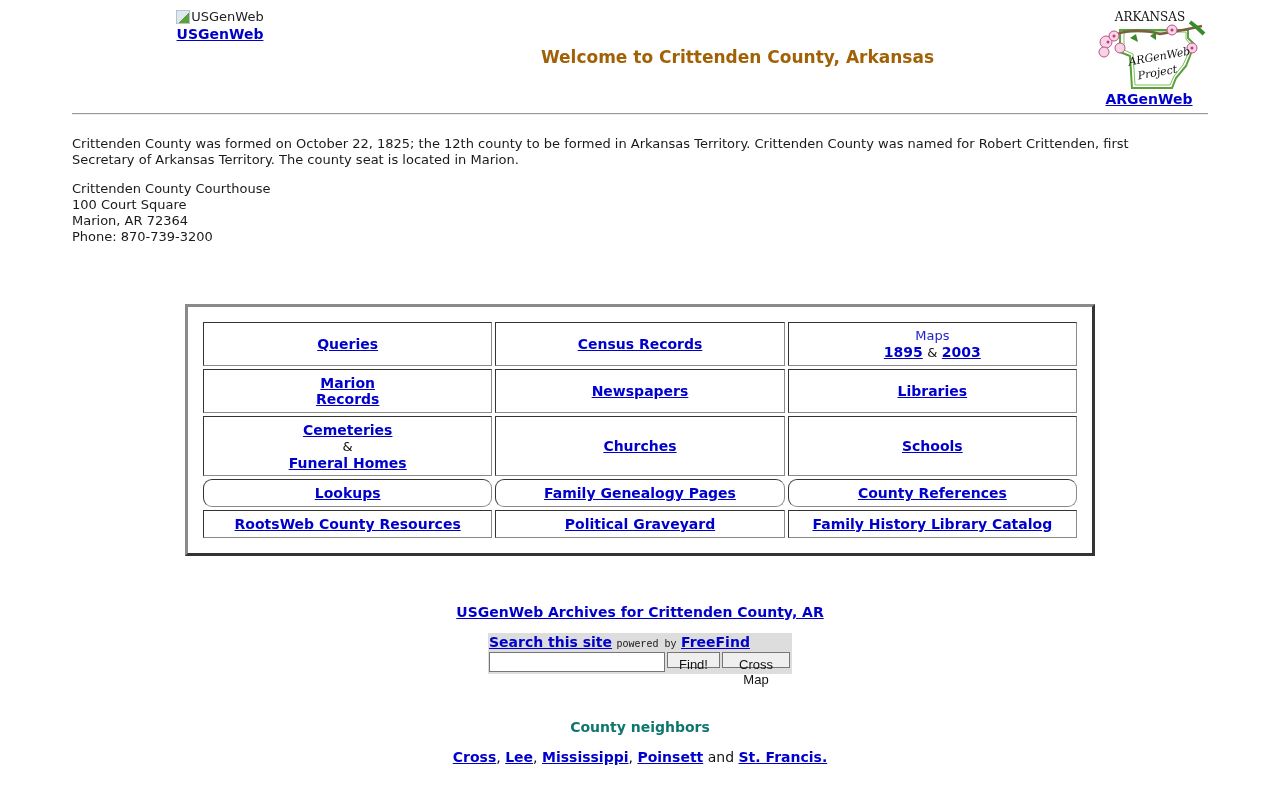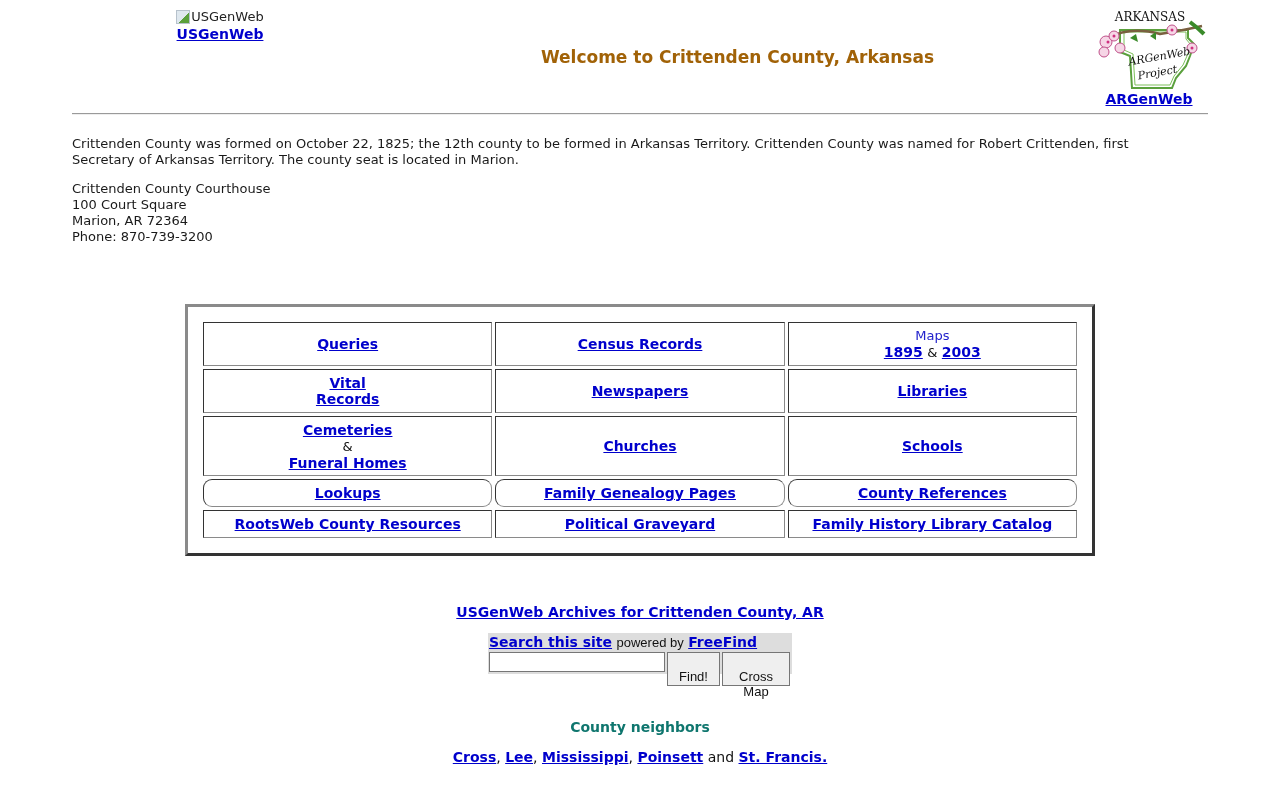--- a/index.html
+++ b/index.html
@@ -145,22 +145,22 @@
       box-sizing: border-box;
     }
     .search-top {
       height: 19px;
       line-height: 19px;
       padding-left: 1px;
       font-size: 14px;
       white-space: nowrap;
     }
     .powered {
-      font-family: Liberation Sans, sans-serif;
-      font-size: 13px;
+      font-family: Liberation Mono, monospace;
+      font-size: 10px;
       color: #111;
       font-weight: normal;
     }
     .search-row {
       display: flex;
       gap: 2px;
       padding-left: 1px;
     }
     .search-input {
       width: 176px;
@@ -173,21 +173,21 @@
       font-family: "Liberation Sans", sans-serif;
     }
     .btn {
       height: 16px;
       box-sizing: border-box;
       border: 1px solid #767676;
       background: #efefef;
       font-family: "Liberation Sans", sans-serif;
       font-size: 13px;
       color: #111;
-      padding: 16px 6px;
+      padding: 4px 6px;
       margin: 0;
       cursor: pointer;
     }
     .btn-find { width: 53px; }
     .btn-sitemap { width: 68px; }
     .neighbors-title {
       position: absolute;
       left: 0;
       width: 1280px;
       top: 719px;
@@ -267,21 +267,21 @@
       <div class="maps-label">Maps</div>
       <div>
         <a>1895</a>
         <span class="amp">&amp;</span>
         <a>2003</a>
       </div>
     </td>
   </tr>
   <tr class="r2">
     <td>
-      <a><span>Vital</span><br><span>Records</span></a>
+      <a><span>Marion</span><br><span>Records</span></a>
     </td>
     <td><a>Newspapers</a></td>
     <td><a>Libraries</a></td>
   </tr>
   <tr class="r3">
     <td>
       <a>Cemeteries</a><br>
       <span class="amp">&amp;</span><br>
       <a>Funeral Homes</a>
     </td>

